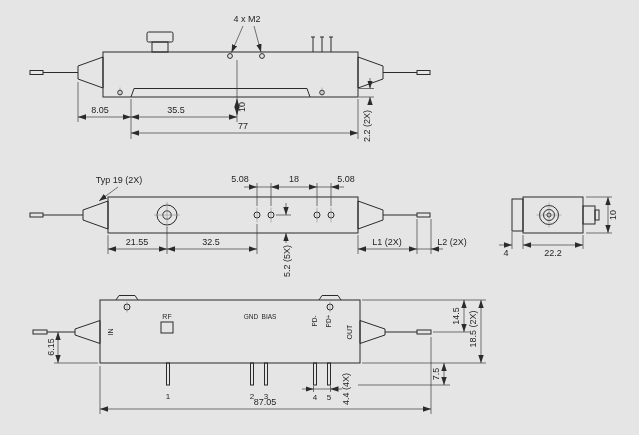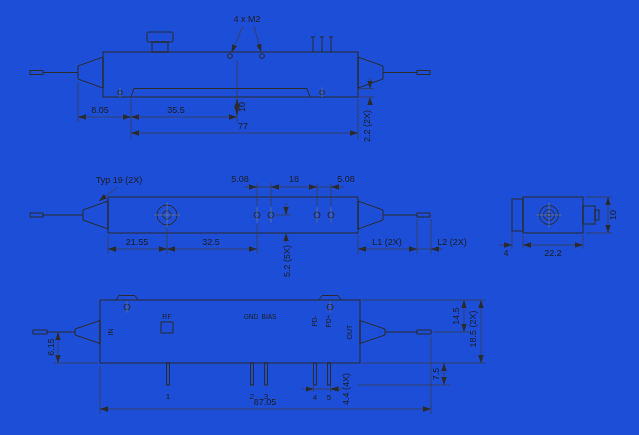--- a/index.html
+++ b/index.html
@@ -1,16 +1,16 @@
 <!DOCTYPE html>
 <html><head>
 <meta charset="utf-8">
 <style>
   html,body{margin:0;padding:0;background:#ffffff;}
-  .canvas{position:relative;width:639px;height:435px;background:#1d4ed8;overflow:hidden;font-family:"Liberation Sans",sans-serif;}
+  .canvas{position:relative;width:639px;height:435px;background:#e5e5e5;overflow:hidden;font-family:"Liberation Sans",sans-serif;}
   svg{position:absolute;top:0;left:0;}
   .o{fill:none;stroke:#2b2b2b;stroke-width:1;}
   .d{fill:none;stroke:#3c3c3c;stroke-width:0.7;}
   .c{fill:none;stroke:#8a8a8a;stroke-width:0.55;}
   text{fill:#1f1f1f;font-size:9px;font-family:"Liberation Sans",sans-serif;}
   .t8{font-size:8px;}
   .t7{font-size:7px;}
   .t65{font-size:6.5px;}
 </style>
 </head>

